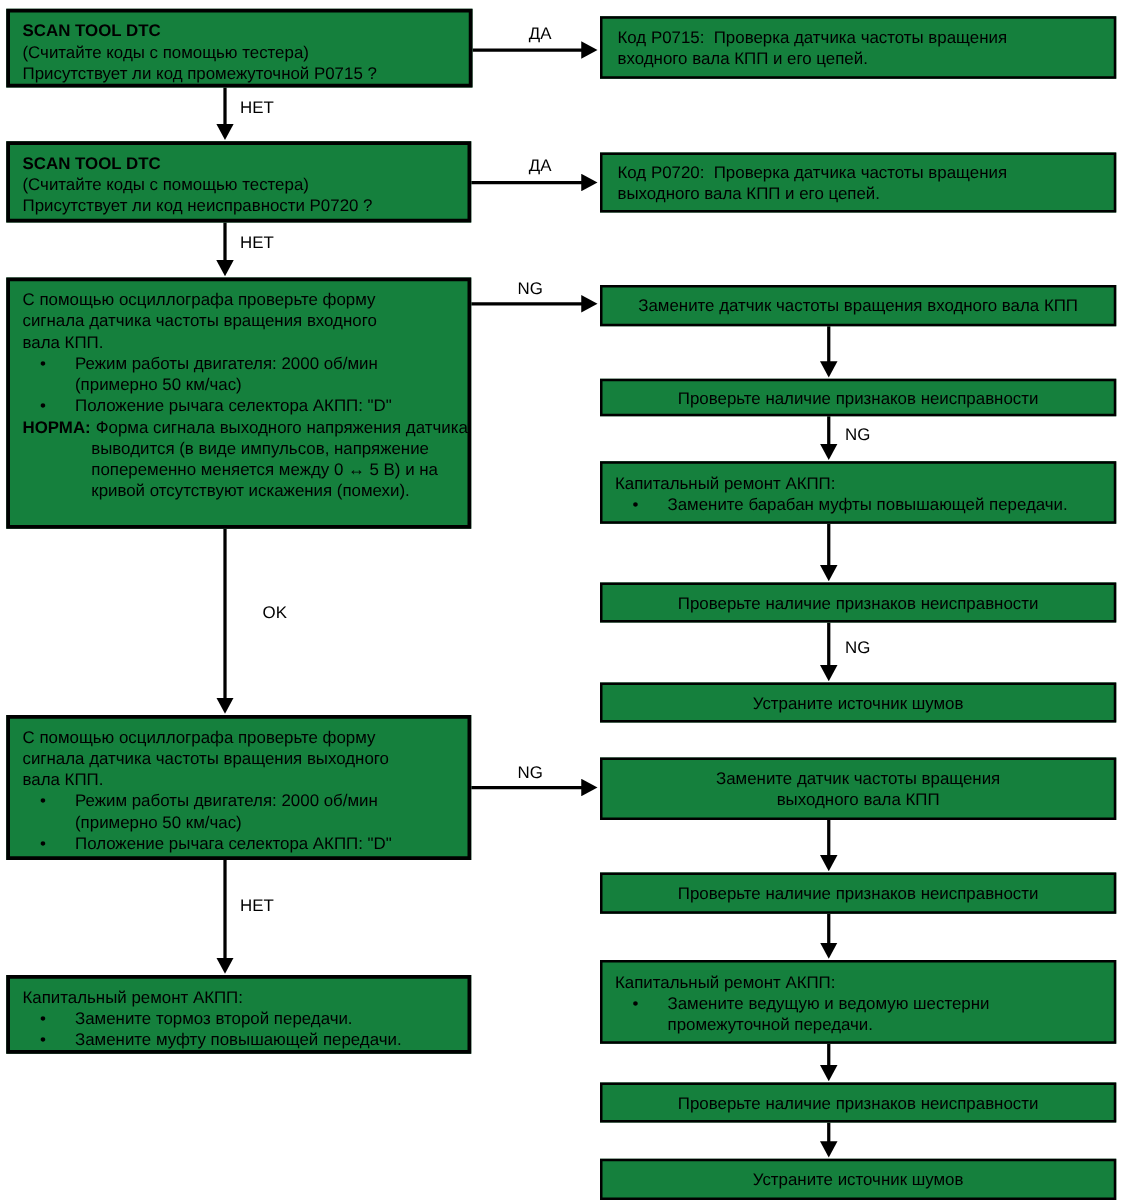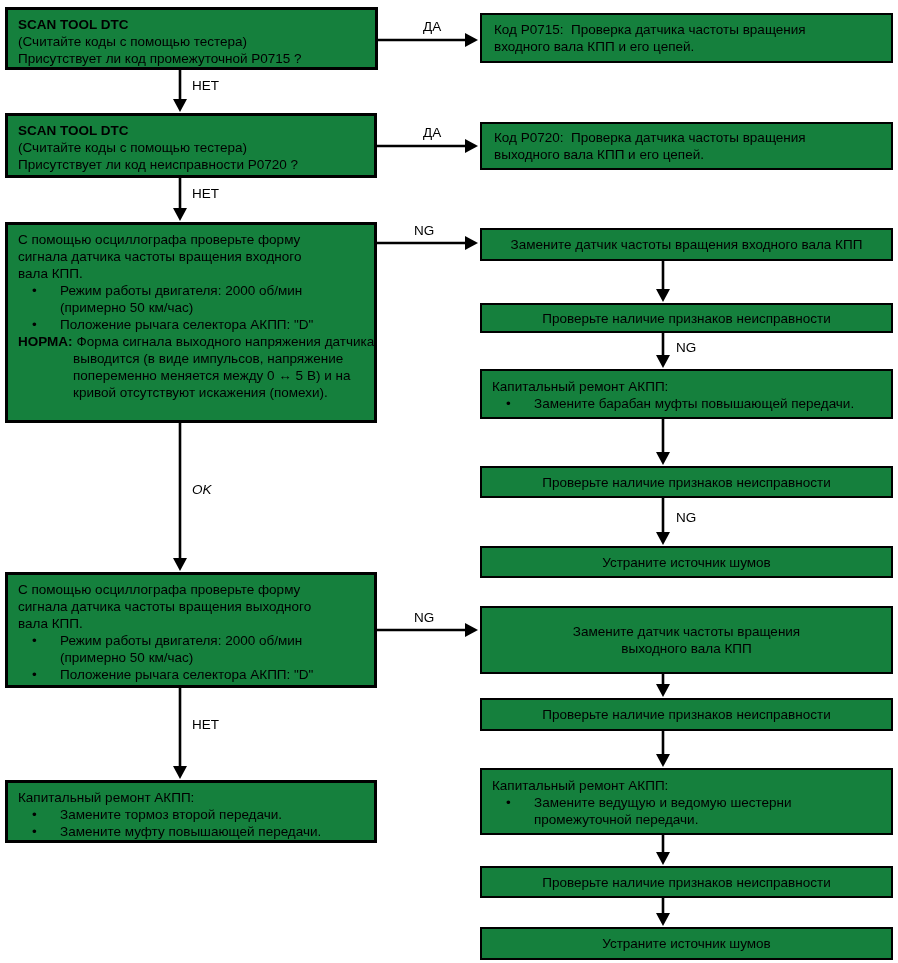--- a/index.html
+++ b/index.html
@@ -53,21 +53,21 @@
     </g>
   </svg>
 
   <div class="lbl" style="left:423px;top:18px;">ДА</div>
   <div class="lbl" style="left:192px;top:77px;">НЕТ</div>
   <div class="lbl" style="left:423px;top:124px;">ДА</div>
   <div class="lbl" style="left:192px;top:185px;">НЕТ</div>
   <div class="lbl" style="left:414px;top:222px;">NG</div>
   <div class="lbl" style="left:676px;top:339px;">NG</div>
   <div class="lbl" style="left:676px;top:509px;">NG</div>
-  <div class="lbl" style="left:192px;top:481px;font-style:italic;">OK</div>
+  <div class="lbl" style="left:210px;top:481px;">OK</div>
   <div class="lbl" style="left:414px;top:609px;">NG</div>
   <div class="lbl" style="left:192px;top:716px;">НЕТ</div>
 
   <div class="node thick pad" style="left:5px;top:7px;width:373px;height:63px;">
     <div class="b">SCAN TOOL DTC</div>
     <div>(Считайте коды с помощью тестера)</div>
     <div>Присутствует ли код промежуточной P0715 ?</div>
   </div>
 
   <div class="node thick pad" style="left:5px;top:113px;width:372px;height:65px;">
@@ -140,21 +140,21 @@
   </div>
 
   <div class="node ctr" style="left:480px;top:466px;width:413px;height:32px;">
     <div>Проверьте наличие признаков неисправности</div>
   </div>
 
   <div class="node ctr" style="left:480px;top:546px;width:413px;height:32px;">
     <div>Устраните источник шумов</div>
   </div>
 
-  <div class="node ctr" style="left:480px;top:606px;width:413px;height:68px;">
+  <div class="node ctr" style="left:480px;top:606px;width:413px;height:50px;">
     <div>Замените датчик частоты вращения</div>
     <div>выходного вала КПП</div>
   </div>
 
   <div class="node ctr" style="left:480px;top:698px;width:413px;height:33px;">
     <div>Проверьте наличие признаков неисправности</div>
   </div>
 
   <div class="node" style="left:480px;top:768px;width:413px;height:67px;padding:7px 10px;">
     <div>Капитальный ремонт АКПП:</div>

